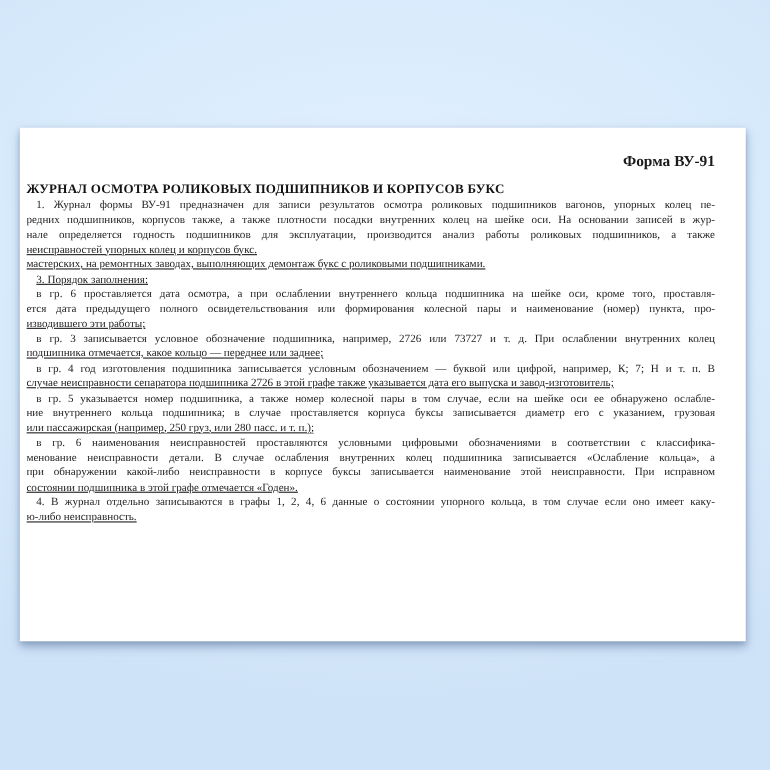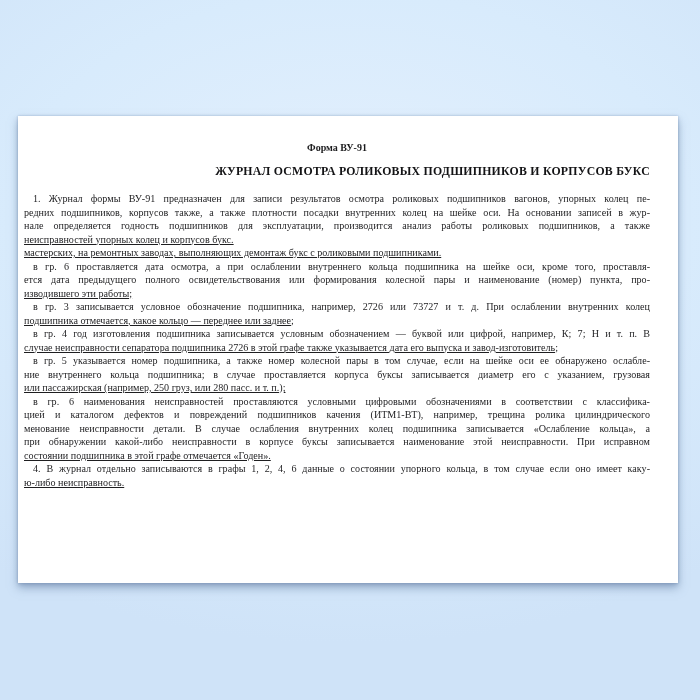--- a/index.html
+++ b/index.html
@@ -28,37 +28,37 @@
     height: 467px;
     box-sizing: border-box;
     background: var(--page-bg, #ffffff);
     box-shadow: 0 5px 9px rgba(104,130,165,0.55),
                 0 2px 4px rgba(104,130,165,0.35),
                 0 0 2px rgba(104,130,165,0.40);
     padding: 25px 28px 0 6px;
     color: var(--text, #1e1e20);
   }
   .form-code {
-    text-align: center;
+    text-align: right;
     font-weight: bold;
-    font-size: 10px;
+    font-size: 14px;
     line-height: 13px;
     color: #1b1b1d;
   }
   .doc-title {
-    text-align: right;
+    text-align: left;
     font-weight: bold;
     font-size: 11.8px;
     line-height: 14px;
     letter-spacing: 0.25px;
     margin-top: 10px;
     color: #141416;
   }
   .doc-body {
-    margin-top: 14px;
+    margin-top: 2px;
     font-size: 10.1px;
     line-height: 13.5px;
   }
   .para { margin: 0; padding: 0; }
   .tline {
     text-align: justify;
     text-align-last: justify;
     height: 13.5px;
     overflow: hidden;
   }
@@ -77,40 +77,42 @@
       <div class="para">
         <div class="tline first">1. Журнал формы ВУ-91 предназначен для записи результатов осмотра роликовых подшипников вагонов, упорных колец пе-</div>
         <div class="tline">редних подшипников, корпусов также, а также плотности посадки внутренних колец на шейке оси. На основании записей в жур-</div>
         <div class="tline">нале определяется годность подшипников для эксплуатации, производится анализ работы роликовых подшипников, а также</div>
         <div class="tline last">неисправностей упорных колец и корпусов букс.</div>
       </div>
       <div class="para">
         <div class="tline last">мастерских, на ремонтных заводах, выполняющих демонтаж букс с роликовыми подшипниками.</div>
       </div>
       <div class="para">
+        <div class="tline first last">3. Порядок заполнения:</div>
+      </div>
+      <div class="para">
         <div class="tline first">в гр. 6 проставляется дата осмотра, а при ослаблении внутреннего кольца подшипника на шейке оси, кроме того, проставля-</div>
         <div class="tline">ется дата предыдущего полного освидетельствования или формирования колесной пары и наименование (номер) пункта, про-</div>
         <div class="tline last">изводившего эти работы;</div>
       </div>
       <div class="para">
         <div class="tline first">в гр. 3 записывается условное обозначение подшипника, например, 2726 или 73727 и т. д. При ослаблении внутренних колец</div>
         <div class="tline last">подшипника отмечается, какое кольцо — переднее или заднее;</div>
       </div>
       <div class="para">
         <div class="tline first">в гр. 4 год изготовления подшипника записывается условным обозначением — буквой или цифрой, например, К; 7; Н и т. п. В</div>
         <div class="tline last">случае неисправности сепаратора подшипника 2726 в этой графе также указывается дата его выпуска и завод-изготовитель;</div>
       </div>
       <div class="para">
         <div class="tline first">в гр. 5 указывается номер подшипника, а также номер колесной пары в том случае, если на шейке оси ее обнаружено ослабле-</div>
         <div class="tline">ние внутреннего кольца подшипника; в случае проставляется корпуса буксы записывается диаметр его с указанием, грузовая</div>
         <div class="tline last">или пассажирская (например, 250 груз, или 280 пасс. и т. п.);</div>
       </div>
       <div class="para">
         <div class="tline first">в гр. 6 наименования неисправностей проставляются условными цифровыми обозначениями в соответствии с классифика-</div>
-        <div class="tline">цией и каталогом дефектов и повреждений подшипников качения (ИТМ1-ВТ), например, трещина ролика цилиндрического</div>
         <div class="tline">менование неисправности детали. В случае ослабления внутренних колец подшипника записывается «Ослабление кольца», а</div>
         <div class="tline">при обнаружении какой-либо неисправности в корпусе буксы записывается наименование этой неисправности. При исправном</div>
         <div class="tline last">состоянии подшипника в этой графе отмечается «Годен».</div>
       </div>
       <div class="para">
         <div class="tline first">4. В журнал отдельно записываются в графы 1, 2, 4, 6 данные о состоянии упорного кольца, в том случае если оно имеет каку-</div>
         <div class="tline last">ю-либо неисправность.</div>
       </div>
     </div>
 </div>

